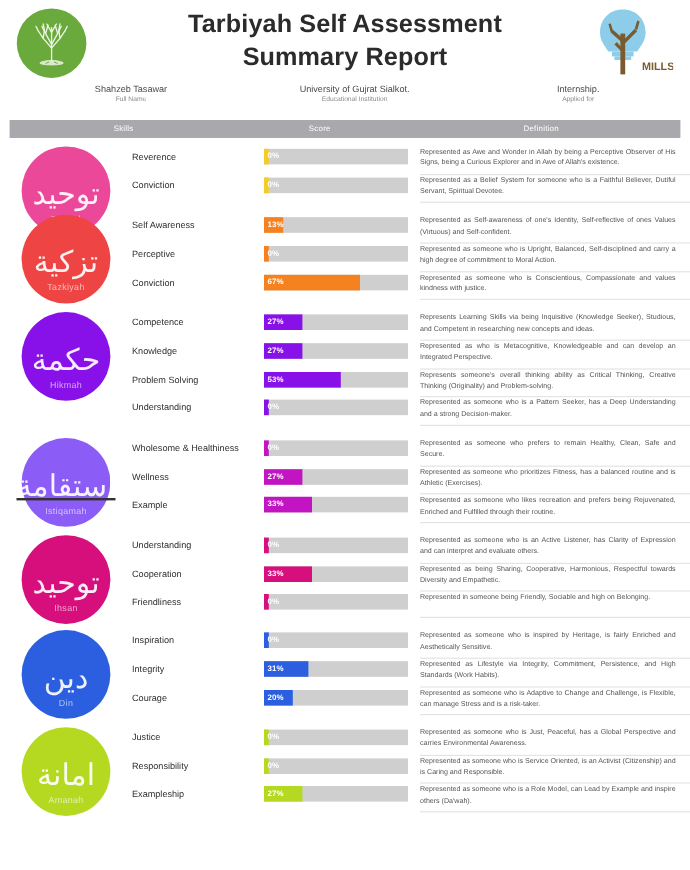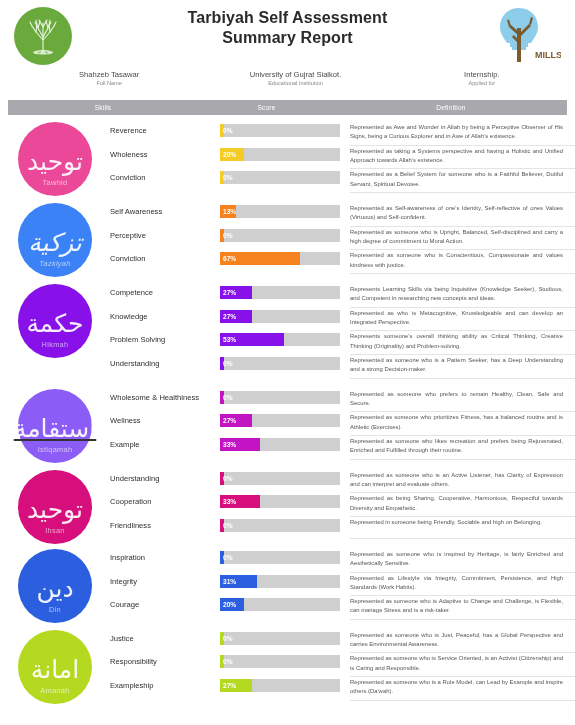--- a/index.html
+++ b/index.html
@@ -40,21 +40,21 @@
     top: 2px;
     width: 72px;
     height: 66px;
   }
   .report-title {
     position: absolute;
     left: 0;
     right: 0;
     top: 8px;
     text-align: center;
-    font-size: 16px;
+    font-size: 21px;
     font-weight: bold;
     line-height: 1.28;
     color: #2b2b2b;
     letter-spacing: 0.1px;
   }
   .meta-row {
     position: absolute;
     left: 16px;
     right: 0;
     top: 70px;
@@ -289,49 +289,37 @@
             <div class="bar-track" style="background: rgb(207, 207, 207);">
               <div class="bar-fill" style="width: 0%; background: rgb(244, 203, 39);"></div>
               <div class="bar-label">0%</div>
             </div>
           </div>
           <div class="def-cell">
             <div class="def-text">Represented as Awe and Wonder in Allah by being a Perceptive Observer of His Signs, being a Curious Explorer and in Awe of Allah's existence.</div>
           </div>
         </div>
         <div class="row">
-          <div class="skill-name">Wholeness</div>
-          <div class="score-cell">
-            <div class="bar-track" style="background: rgb(207, 207, 207);">
-              <div class="bar-fill" style="width: 20%; background: rgb(244, 203, 39);"></div>
-              <div class="bar-label">20%</div>
-            </div>
-          </div>
-          <div class="def-cell">
-            <div class="def-text">Represented as taking a Systems perspective and having a Holistic and Unified Approach towards Allah's existence.</div>
-          </div>
-        </div>
-        <div class="row">
           <div class="skill-name">Conviction</div>
           <div class="score-cell">
             <div class="bar-track" style="background: rgb(207, 207, 207);">
               <div class="bar-fill" style="width: 0%; background: rgb(244, 203, 39);"></div>
               <div class="bar-label">0%</div>
             </div>
           </div>
           <div class="def-cell">
             <div class="def-text">Represented as a Belief System for someone who is a Faithful Believer, Dutiful Servant, Spiritual Devotee.</div>
           </div>
         </div>
       </div>
     </div>
     <div class="spacer"></div>
     <div class="section">
       <div class="badge-cell">
-        <div class="badge" style="background: #3b82f6; font-style: italic;">
+        <div class="badge" style="background: #ef4444;">
           <div class="glyph">تزكية</div>
           <div class="badge-name">Tazkiyah</div>
         </div>
       </div>
       <div class="rows">
         <div class="row">
           <div class="skill-name">Self Awareness</div>
           <div class="score-cell">
             <div class="bar-track" style="background: rgb(207, 207, 207);">
               <div class="bar-fill" style="width: 13%; background: rgb(245, 130, 31);"></div>

